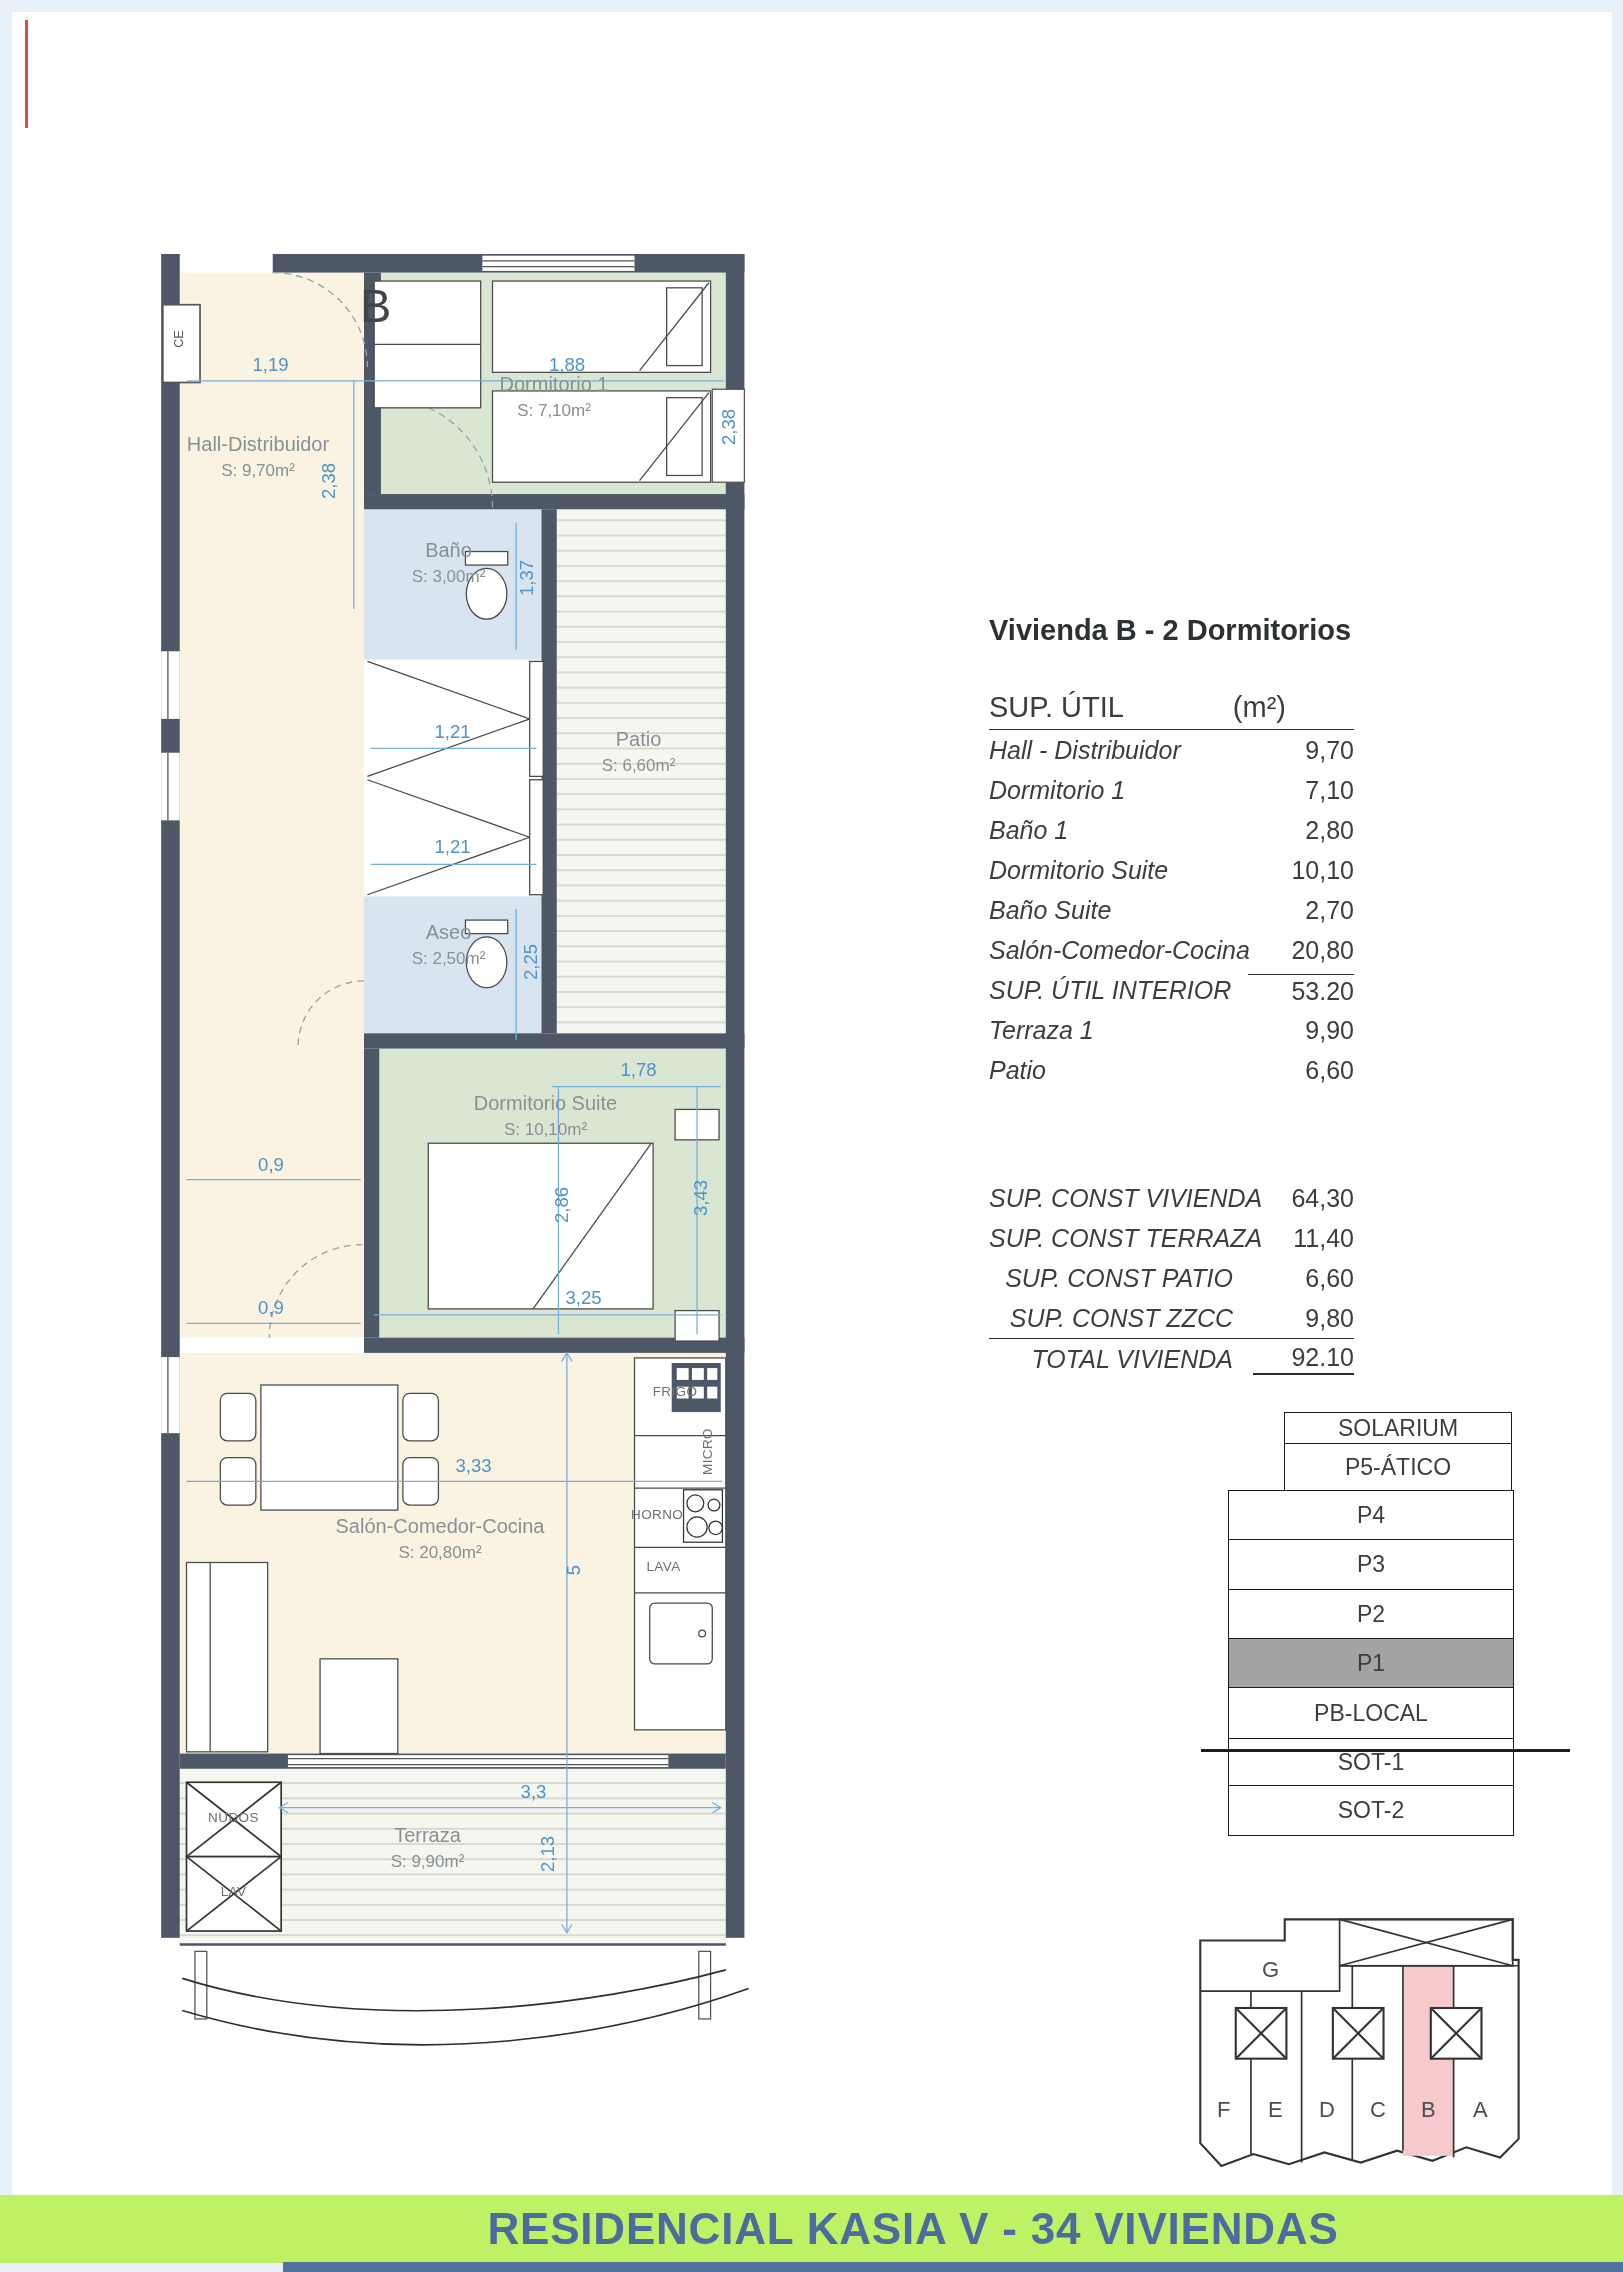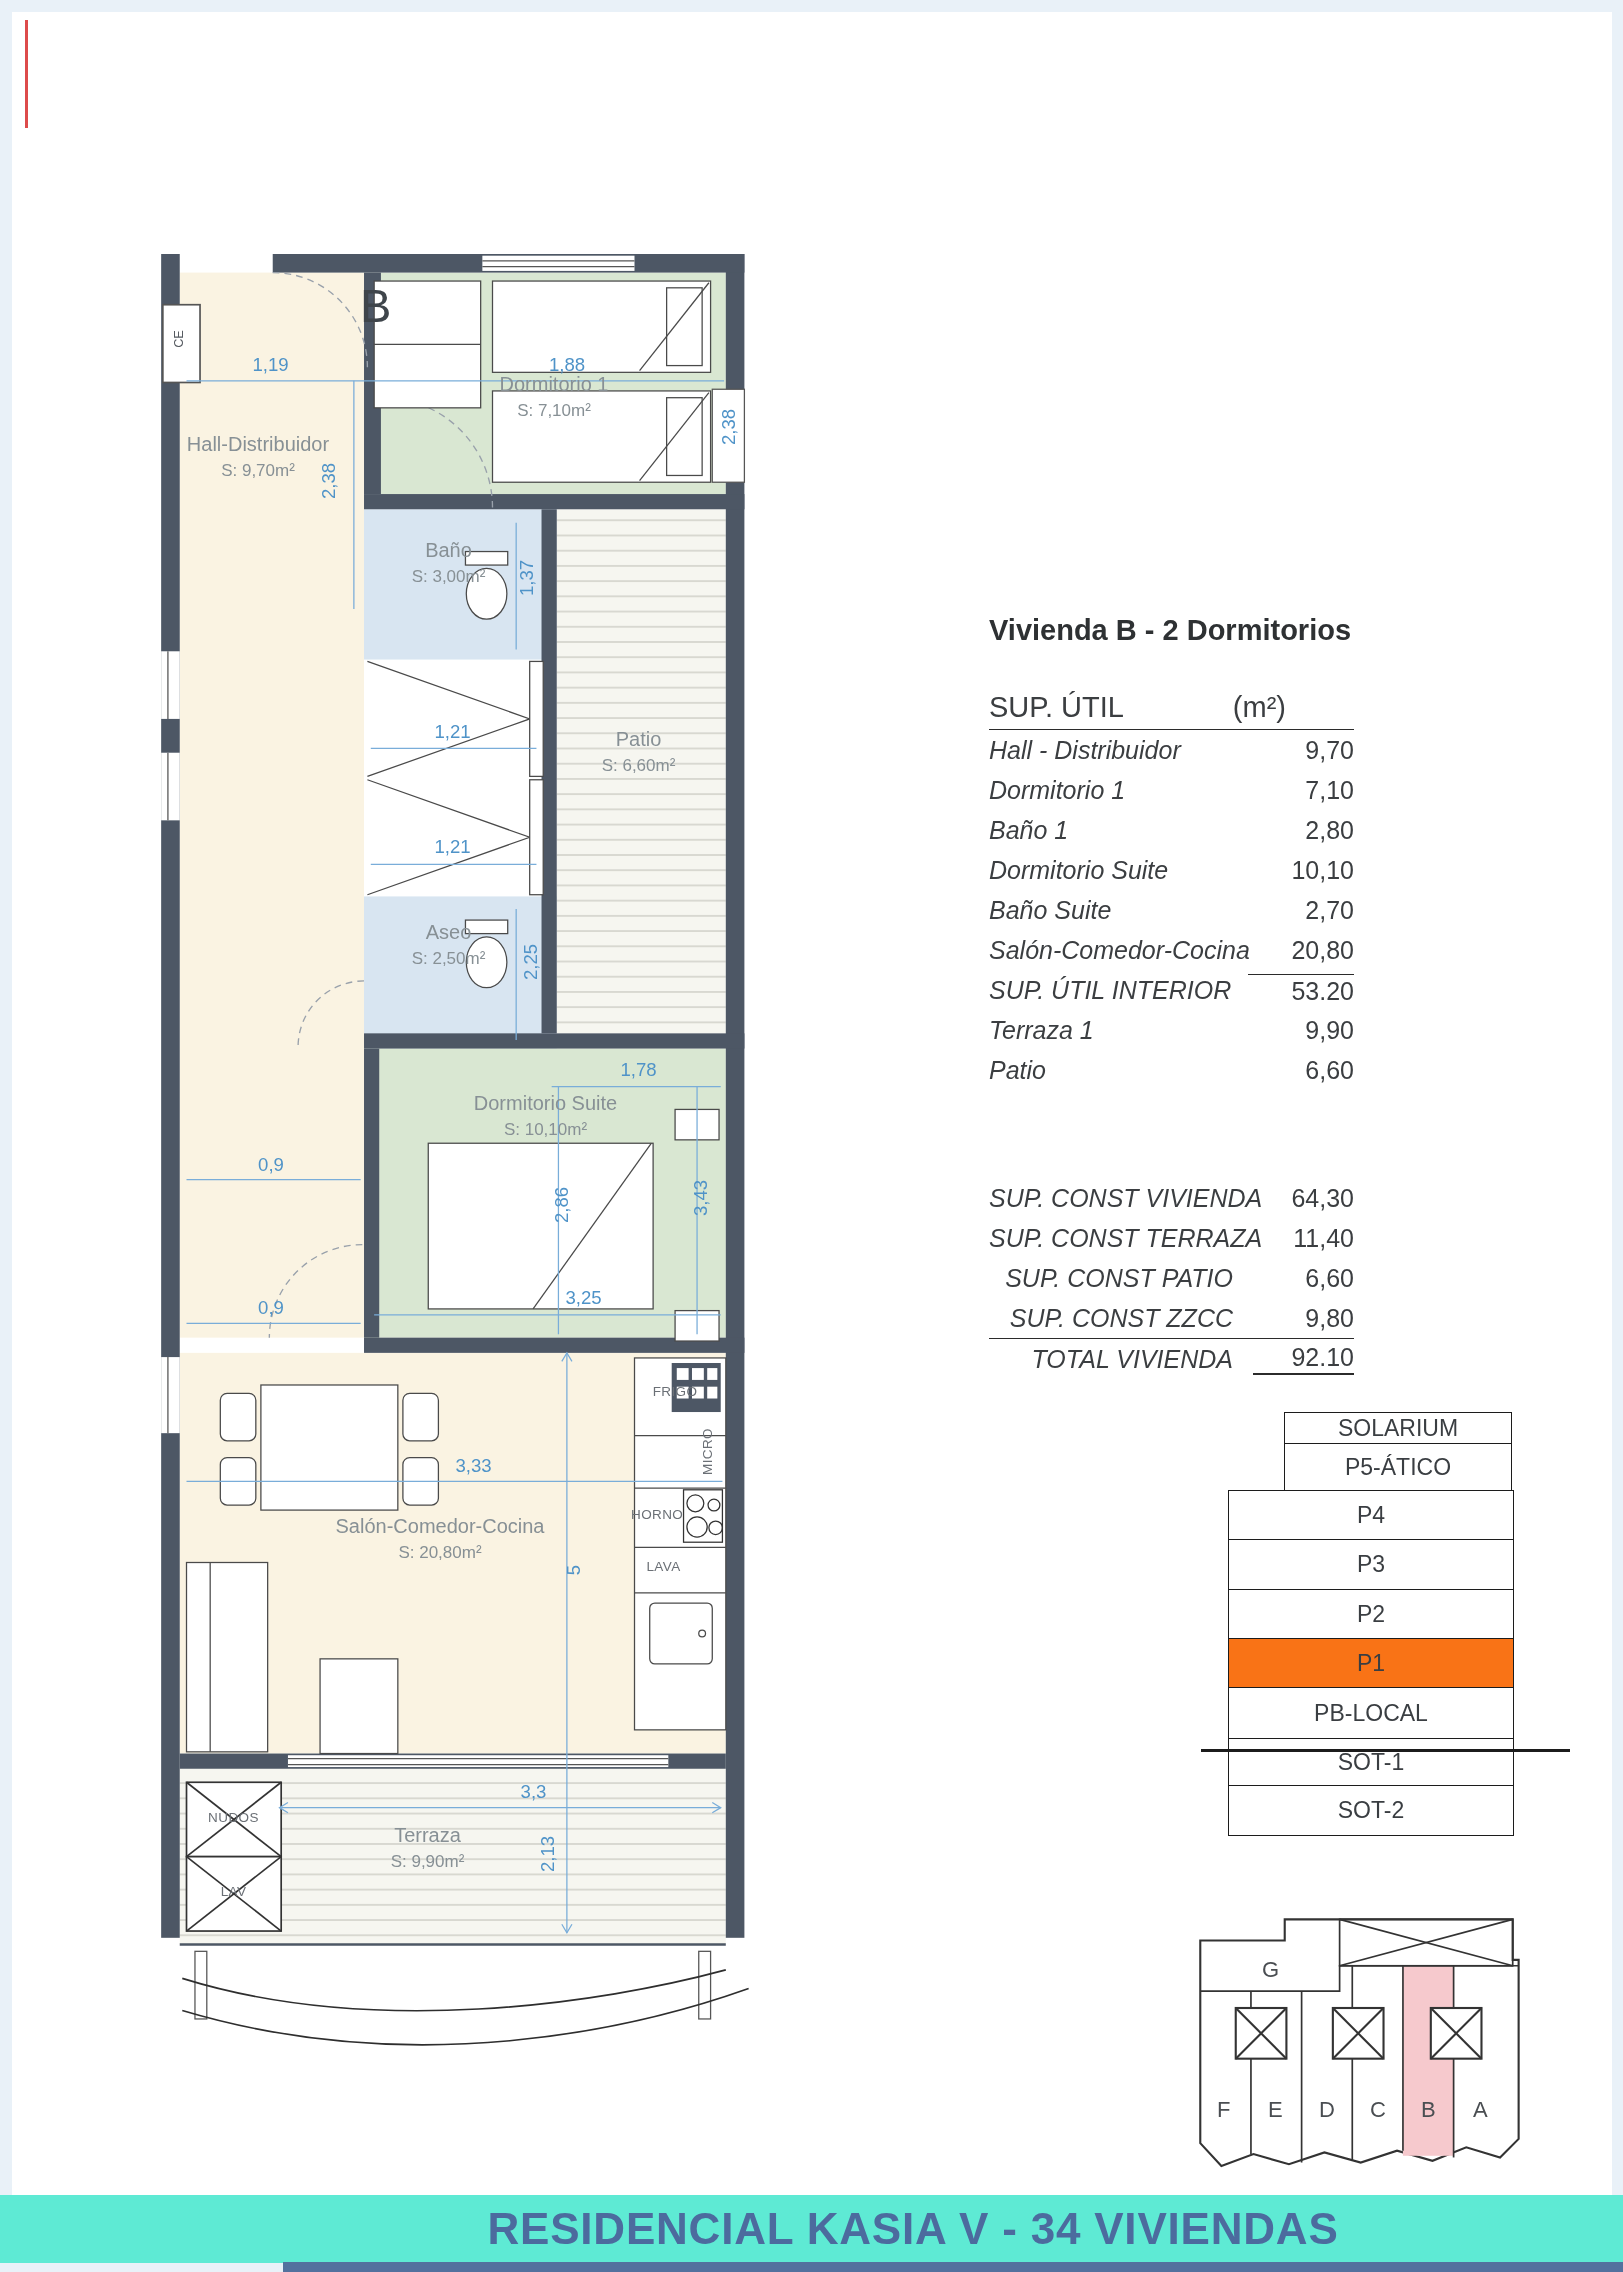--- a/index.html
+++ b/index.html
@@ -38,30 +38,30 @@
   .trow.cr .tv{margin-left:20px;}
   .trow.zz{border-bottom:1.7px solid #2b2b2b;}
   .trow.total .tv{border-bottom:2.5px solid #2b2b2b;padding-bottom:1.7px;}
 
   
   .levels{position:absolute;left:1228px;top:1414px;width:286px;}
   .lvl{box-sizing:border-box;border:1.7px solid #1c1c1c;margin-top:-1.7px;background:#fff;
        text-align:center;font-size:23px;color:#3a3e42;height:51px;line-height:49px;}
   .lvl.n1{height:32px;line-height:30px;width:228px;margin-left:56px;}
   .lvl.n2{height:49px;line-height:47px;width:228px;margin-left:56px;}
-  .lvl.pink{background:#f97316;}
+  .lvl.pink{background:#a3a3a3;}
   .ground-line{position:absolute;left:-27px;top:335px;width:369px;height:2.5px;background:#1c1c1c;}
 
   
   .keyplan-svg{position:absolute;left:1179px;top:1894px;}
   .kp-labels{position:absolute;left:1179px;top:1894px;width:355px;height:304px;pointer-events:none;}
   .kp-labels span{position:absolute;font-size:22px;color:#4a4e52;}
 
   
-  .footer-band{position:absolute;left:0;top:2195px;width:1623px;height:68px;background:#5eead4;
+  .footer-band{position:absolute;left:0;top:2195px;width:1623px;height:68px;background:#bef264;
                display:flex;align-items:center;justify-content:center;padding-left:203px;box-sizing:border-box;}
   .footer-band span{font-size:44px;font-weight:bold;letter-spacing:0.8px;color:#4c6b9e;}
   .footer-bar{position:absolute;left:283px;top:2262px;width:1340px;height:10px;background:#53719e;}
 </style>
 </head>
 <body>
 
 <div class="canvas">
   <div class="page"></div>
   <div class="scan-mark"></div>

